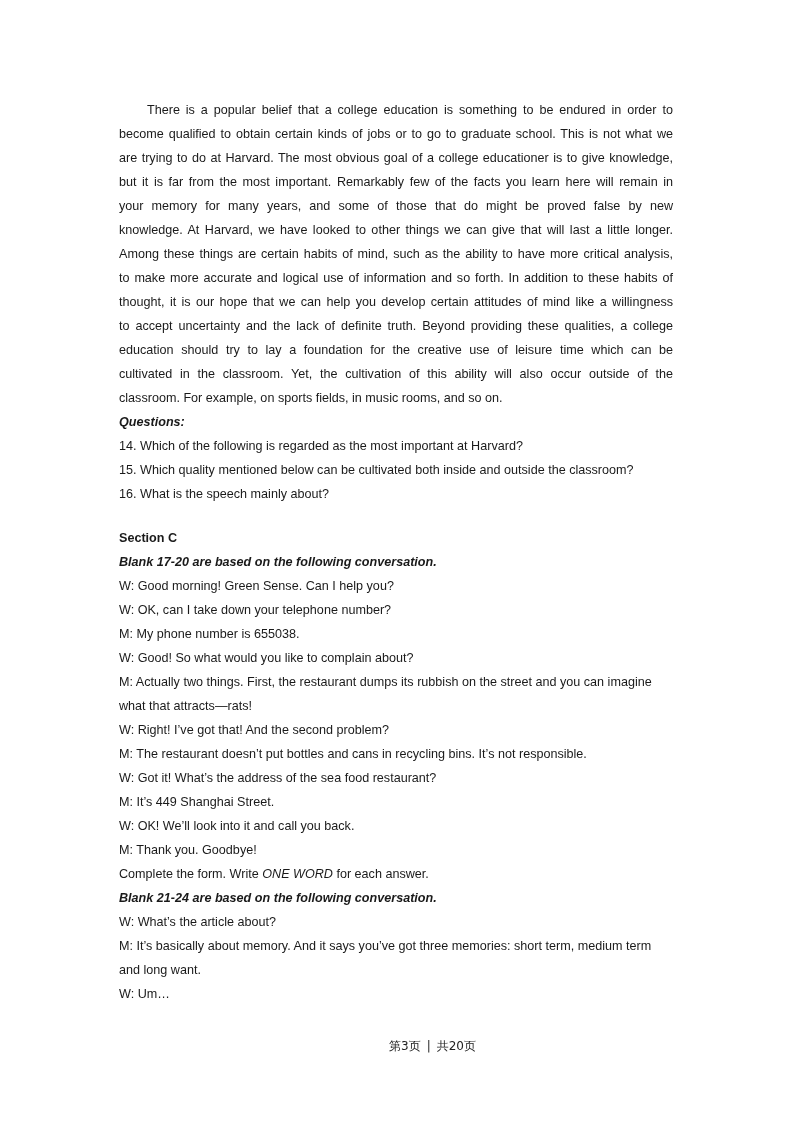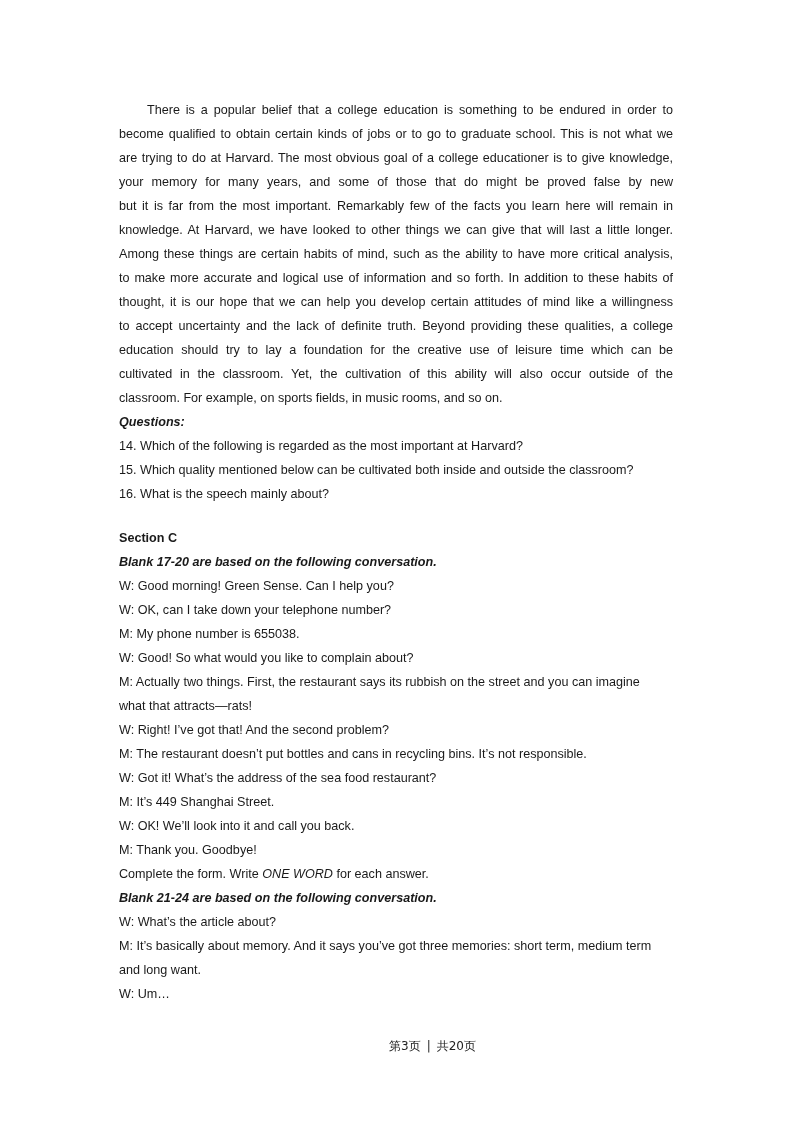--- a/index.html
+++ b/index.html
@@ -23,22 +23,22 @@
     .footer .sep { margin: 0 6px; }
   </style>
 </head>
 <body>
 
 <div class="page">
   <div>
     <span class="line justify indent">There is a popular belief that a college education is something to be endured in order to</span>
     <span class="line justify">become qualified to obtain certain kinds of jobs or to go to graduate school. This is not what we</span>
     <span class="line justify">are trying to do at Harvard. The most obvious goal of a college educationer is to give knowledge,</span>
+    <span class="line justify">but it is far from the most important. Remarkably few of the facts you learn here will remain in</span>
     <span class="line justify">your memory for many years, and some of those that do might be proved false by new</span>
-    <span class="line justify">but it is far from the most important. Remarkably few of the facts you learn here will remain in</span>
     <span class="line justify">knowledge. At Harvard, we have looked to other things we can give that will last a little longer.</span>
     <span class="line justify">Among these things are certain habits of mind, such as the ability to have more critical analysis,</span>
     <span class="line justify">to make more accurate and logical use of information and so forth. In addition to these habits of</span>
     <span class="line justify">thought, it is our hope that we can help you develop certain attitudes of mind like a willingness</span>
     <span class="line justify">to accept uncertainty and the lack of definite truth. Beyond providing these qualities, a college</span>
     <span class="line justify">education should try to lay a foundation for the creative use of leisure time which can be</span>
     <span class="line justify">cultivated in the classroom. Yet, the cultivation of this ability will also occur outside of the</span>
     <span class="line">classroom. For example, on sports fields, in music rooms, and so on.</span>
   </div>
 
@@ -50,21 +50,21 @@
   </div>
 
   <div>
     <span class="line bold">Section C</span>
     <span class="line bold-italic">Blank 17-20 are based on the following conversation.</span>
     <div>
       <span class="line">W: Good morning! Green Sense. Can I help you?</span>
       <span class="line">W: OK, can I take down your telephone number?</span>
       <span class="line">M: My phone number is 655038.</span>
       <span class="line">W: Good! So what would you like to complain about?</span>
-      <span class="line">M: Actually two things. First, the restaurant says its rubbish on the street and you can imagine</span>
+      <span class="line">M: Actually two things. First, the restaurant dumps its rubbish on the street and you can imagine</span>
       <span class="line">what that attracts—rats!</span>
       <span class="line">W: Right! I’ve got that! And the second problem?</span>
       <span class="line">M: The restaurant doesn’t put bottles and cans in recycling bins. It’s not responsible.</span>
       <span class="line">W: Got it! What’s the address of the sea food restaurant?</span>
       <span class="line">M: It’s 449 Shanghai Street.</span>
       <span class="line">W: OK! We’ll look into it and call you back.</span>
       <span class="line">M: Thank you. Goodbye!</span>
     </div>
     <span class="line"><span>Complete the form. Write </span><span class="it">ONE WORD</span><span> for each answer.</span></span>
 

